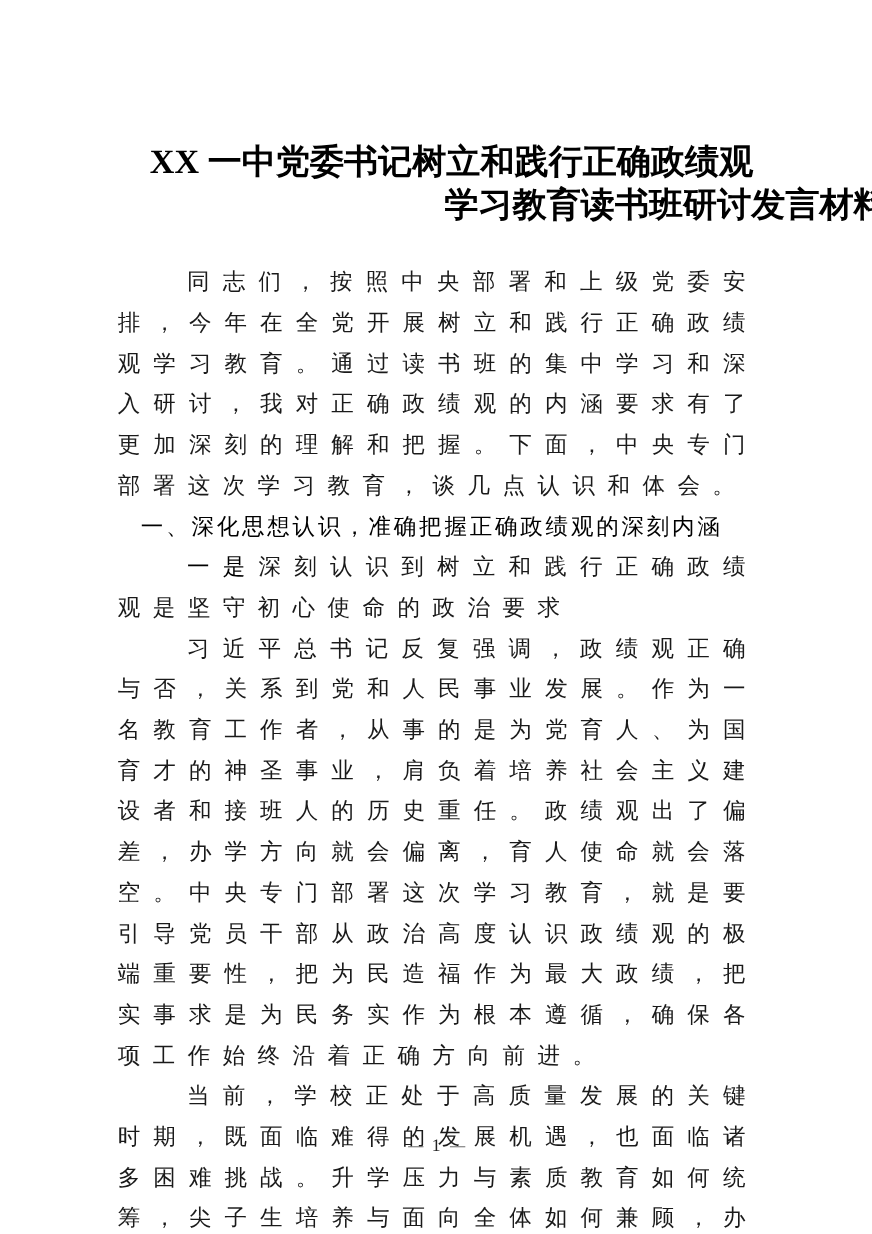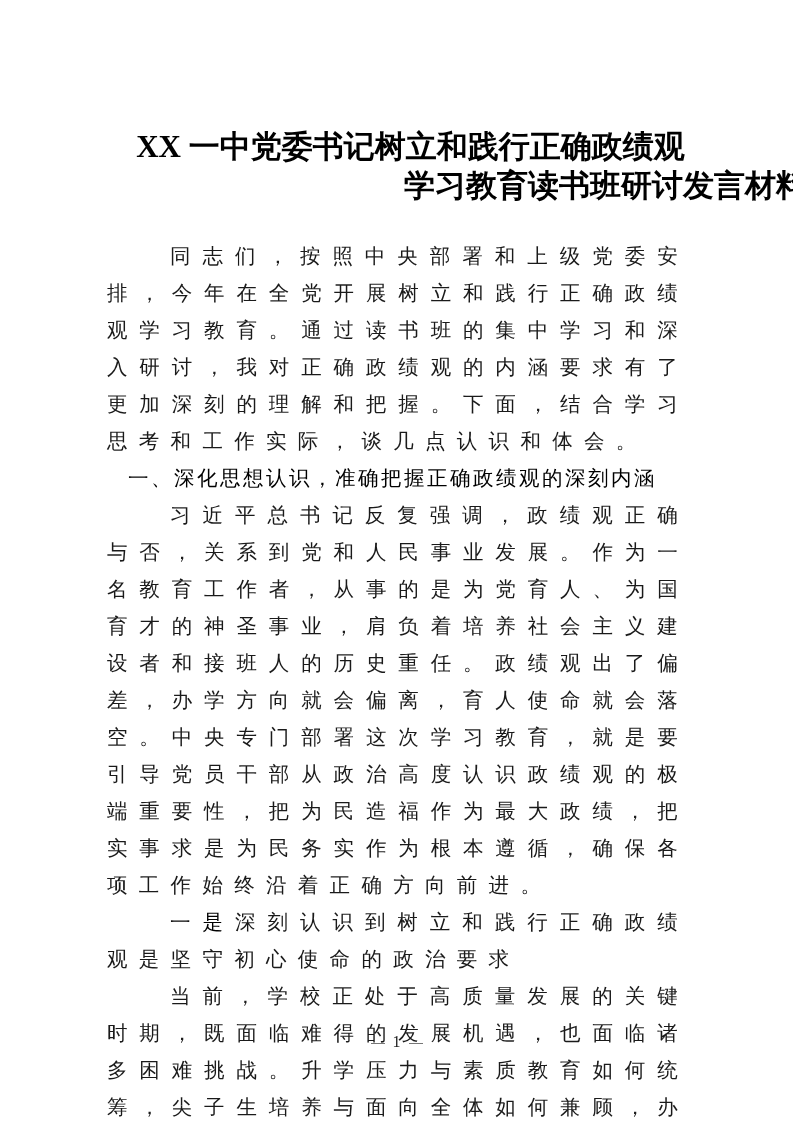--- a/index.html
+++ b/index.html
@@ -86,27 +86,27 @@
 </style>
 </head>
 <body>
 
 <div class="page">
 
   <h1 class="title title-line1">XX 一中党委书记树立和践行正确政绩观</h1>
   <h1 class="title title-line2">学习教育读书班研讨发言材料</h1>
 
   <div class="body">
-    <p class="para">同志们，按照中央部署和上级党委安排，今年在全党开展树立和践行正确政绩观学习教育。通过读书班的集中学习和深入研讨，我对正确政绩观的内涵要求有了更加深刻的理解和把握。下面，结合学习思考和工作实际，谈几点认识和体会。</p>
+    <p class="para">同志们，按照中央部署和上级党委安排，今年在全党开展树立和践行正确政绩观学习教育。通过读书班的集中学习和深入研讨，我对正确政绩观的内涵要求有了更加深刻的理解和把握。下面，中央专门部署这次学习教育，谈几点认识和体会。</p>
 
     <p class="heading">一、深化思想认识，准确把握正确政绩观的深刻内涵</p>
 
+    <p class="para"><span class="lead">一是</span><span>深刻认识到树立和践行正确政绩观是坚守初心使命的政治要求</span></p>
+
     <p class="para">习近平总书记反复强调，政绩观正确与否，关系到党和人民事业发展。作为一名教育工作者，从事的是为党育人、为国育才的神圣事业，肩负着培养社会主义建设者和接班人的历史重任。政绩观出了偏差，办学方向就会偏离，育人使命就会落空。中央专门部署这次学习教育，就是要引导党员干部从政治高度认识政绩观的极端重要性，把为民造福作为最大政绩，把实事求是为民务实作为根本遵循，确保各项工作始终沿着正确方向前进。</p>
-
-    <p class="para"><span class="lead">一是</span><span>深刻认识到树立和践行正确政绩观是坚守初心使命的政治要求</span></p>
 
 
     <p class="para">当前，学校正处于高质量发展的关键时期，既面临难得的发展机遇，也面临诸多困难挑战。升学压力与素质教育如何统筹，尖子生培养与面向全体如何兼顾，办学规模扩大与教育质量提升如何同步，这些问题的破解都需要正确政绩观的引领。</p>
   </div>
 
   <div class="footer">
     <span class="dash"></span><span>1</span><span class="dash"></span>
   </div>
 
 </div>

